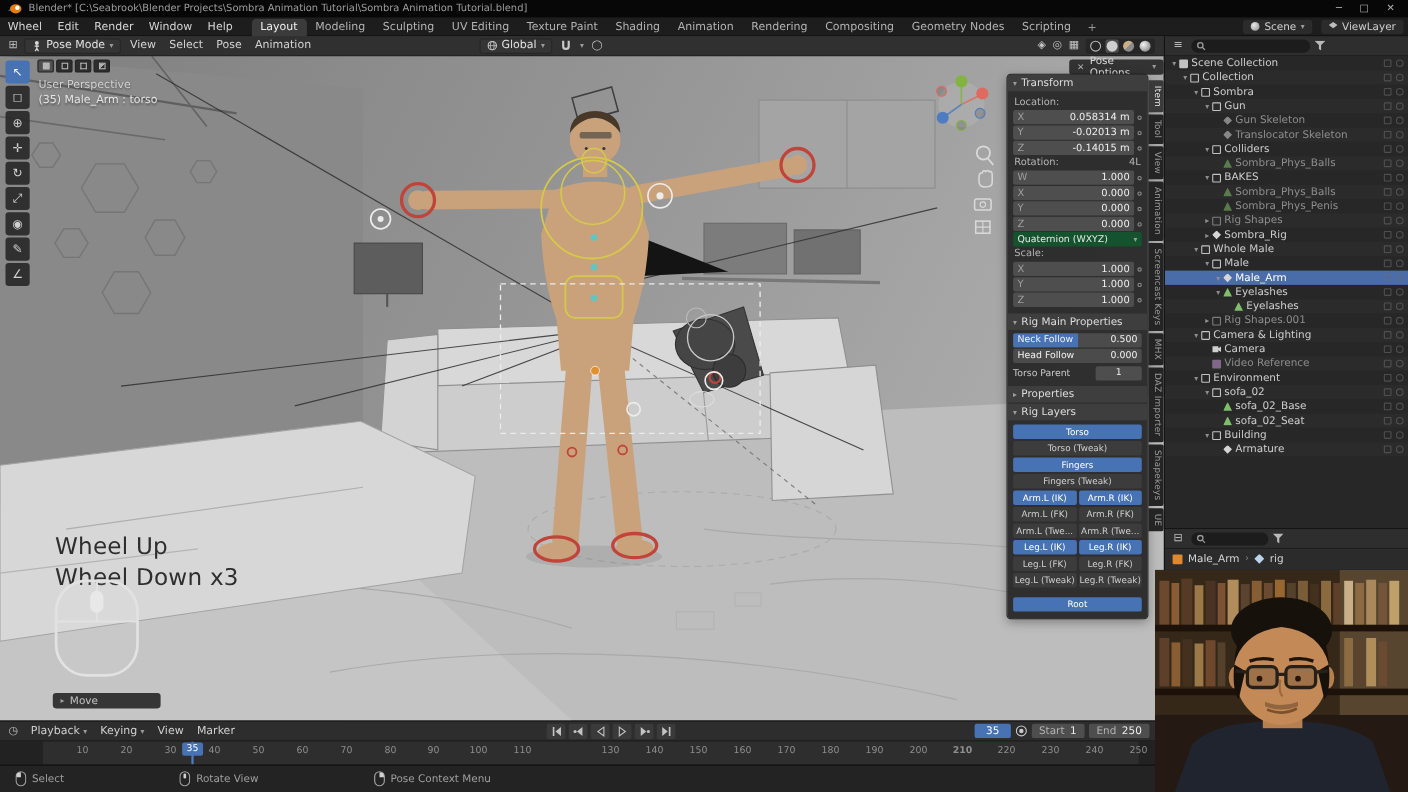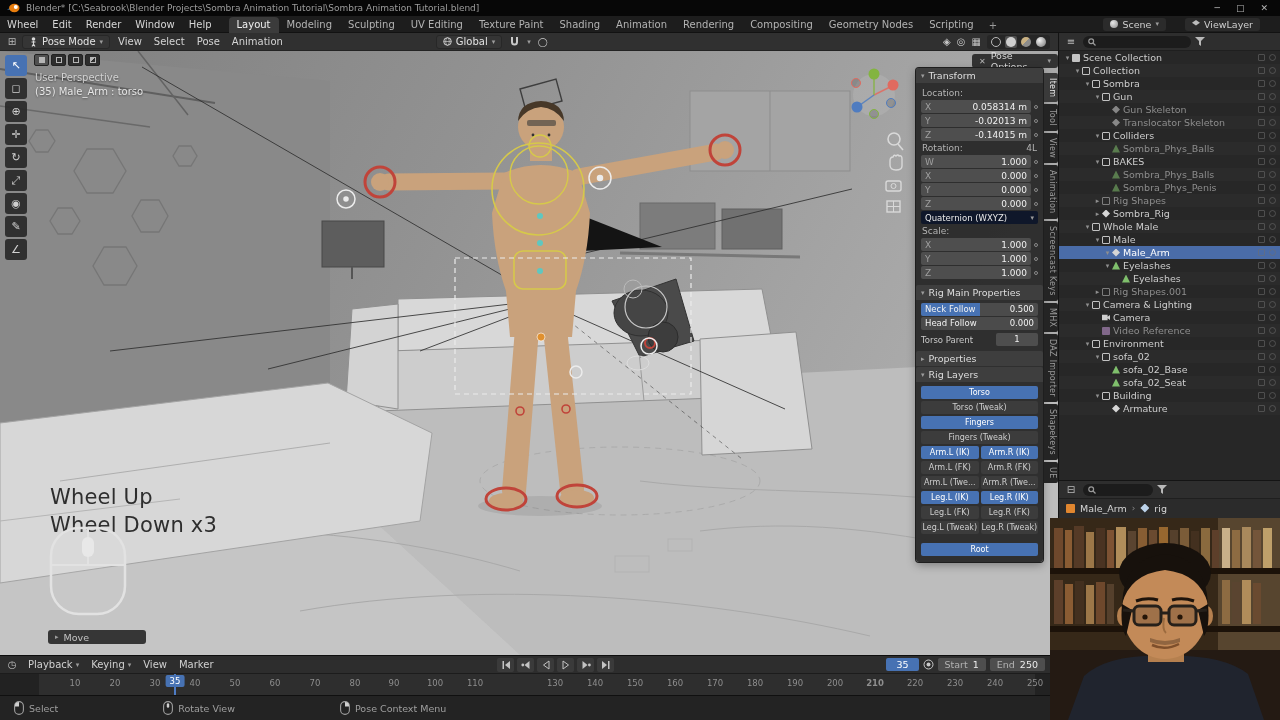--- a/index.html
+++ b/index.html
@@ -16,21 +16,21 @@
   .tbbtn{cursor:default}
 
   
   #menubar{position:absolute;left:0;top:16px;width:1280px;height:17px;background:#1d1d1d;
     display:flex;align-items:center;border-bottom:1px solid #121212;font-size:10px}
   .menu-item{padding:0 7px;color:#d6d6d6}
   #workspace-tabs{display:flex;align-items:flex-end;margin-left:10px;height:17px}
   .ws-tab{padding:2px 8px 3px;color:#b3b3b3;border-radius:4px 4px 0 0;white-space:nowrap}
   .ws-tab.active{background:#3b3b3b;color:#efefef}
   .ws-add{padding:2px 7px;color:#9a9a9a}
-  #top-right{margin-left:auto;display:flex;gap:19px;padding-right:20px}
+  #top-right{margin-left:auto;display:flex;gap:8px;padding-right:4px}
   .topfield{display:flex;align-items:center;gap:4px;background:#2b2b2b;border-radius:3px;
     padding:0 7px;height:13px;font-size:9.5px;color:#cfcfcf}
   .tf-icon{width:8px;height:8px;flex:none}
   .scene-ic{background:radial-gradient(circle at 35% 35%,#e8e8e8,#8a8a8a);border-radius:50%}
   .layer-ic{background:#bcbcbc;clip-path:polygon(50% 0,100% 35%,50% 70%,0 35%)}
 
   
   #viewport{position:absolute;left:0;top:33px;width:1058px;height:622px;background:#3b3b3b;overflow:hidden}
   #vp-header{position:absolute;left:0;top:0;width:1058px;height:18px;background:#303030;
     border-bottom:1px solid #232323;display:flex;align-items:center;gap:2px;font-size:10px;z-index:9;padding:0 4px}
@@ -85,21 +85,21 @@
   .np-h{height:15px;background:#3e3e3e;display:flex;align-items:center;gap:4px;font-size:9.5px;
     color:#dedede;padding:0 5px;border-radius:2px 2px 0 0}
   .np-body{padding:3px 5px 4px}
   .np-label{font-size:9px;color:#b4b4b4;margin:2px 1px;display:flex;justify-content:space-between}
   .nfield-wrap{display:flex;align-items:center;gap:3px;margin-bottom:1px}
   .nfield{flex:1;height:13px;background:#4e4e4e;border-radius:2px;display:flex;align-items:center;
     padding:0 4px;font-size:9px}
   .nfield .ax{color:#9f9f9f;width:10px}
   .nfield .val{flex:1;text-align:right;color:#f0f0f0}
   .keydot{width:4px;height:4px;border:1px solid #8a8a8a;border-radius:50%;flex:none}
-  .np-dd{height:13px;background:#0f172a;border-radius:2px;display:flex;align-items:center;
+  .np-dd{height:13px;background:#14532d;border-radius:2px;display:flex;align-items:center;
     justify-content:space-between;padding:0 4px;font-size:8.5px;color:#e8e8e8;margin:1px 0 2px}
   .np-slider{position:relative;height:13px;background:#4b4b4b;border-radius:2px;margin-bottom:1px;
     overflow:hidden;font-size:8.5px}
   .np-slider .fill{position:absolute;left:0;top:0;bottom:0;background:#4772b3}
   .np-slider .lab{position:absolute;left:4px;top:0;line-height:13px;color:#f2f2f2}
   .np-slider .v{position:absolute;right:4px;top:0;line-height:13px;color:#f2f2f2}
   .np-row{display:flex;align-items:center;margin-top:3px;font-size:8.5px;color:#c9c9c9}
   .pfield{margin-left:auto;width:42px;height:13px;background:#4e4e4e;border-radius:2px;
     text-align:center;line-height:13px;color:#f0f0f0}
   #rig-buttons{display:grid;grid-template-columns:1fr 1fr;gap:2px;padding:4px 5px 2px}

